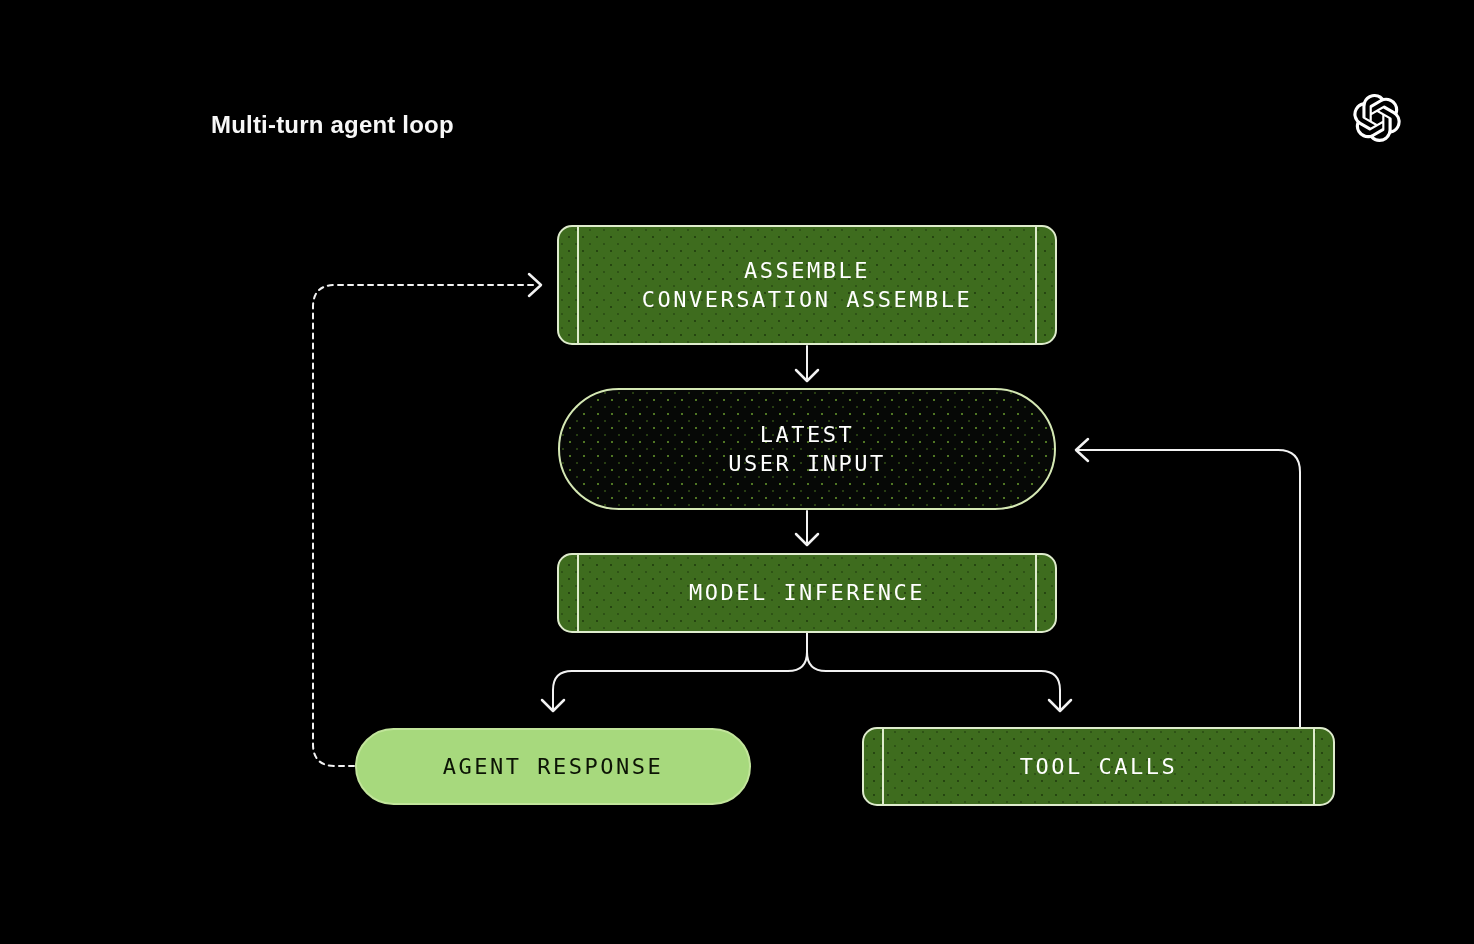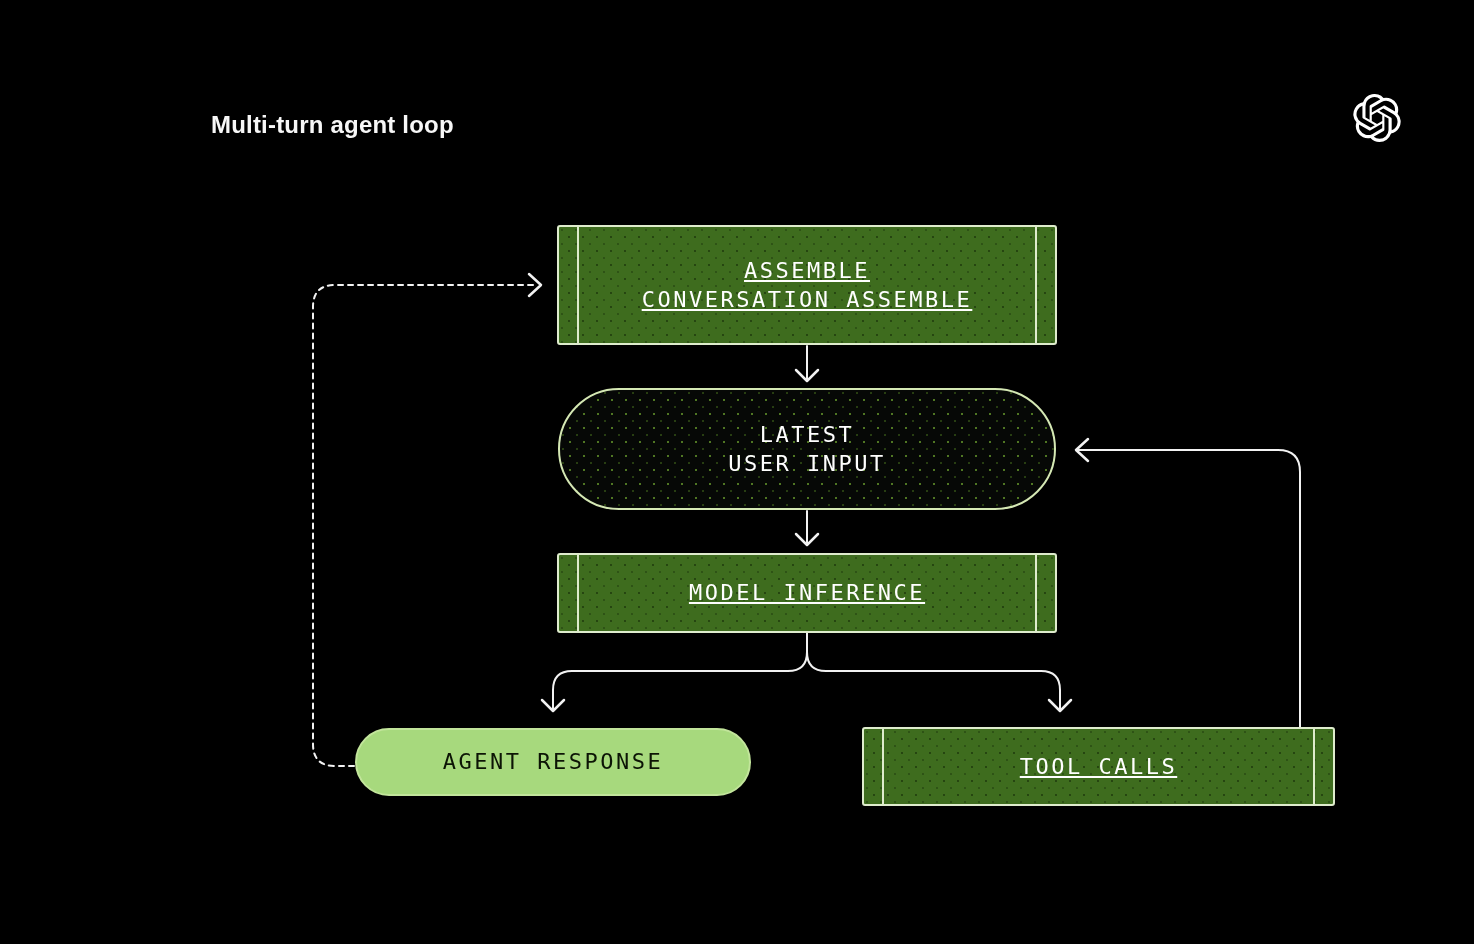--- a/index.html
+++ b/index.html
@@ -50,22 +50,21 @@
     color:#ffffff; text-align:center;
   }
   .process{
     background-color:var(--box-green);
     background-image:
       radial-gradient(circle, rgba(18,38,5,.55) 1.3px, transparent 1.5px),
       radial-gradient(circle, rgba(18,38,5,.35) 1.1px, transparent 1.3px);
     background-size:14px 14px, 14px 14px;
     background-position:3px 3px, 10px 10px;
     border:2px solid var(--box-border);
-    border-radius:3px;
-    text-decoration:underline;
+    border-radius:15px;
   }
   .process::before,.process::after{
     content:""; position:absolute; top:0; bottom:0; width:2px;
     background:var(--box-border);
   }
   .process::before{ left:18px; }
   .process::after{ right:18px; }
 
   .pill-dark{
     background-color:var(--pill-dark);
@@ -80,21 +79,21 @@
   .pill-light{
     background:var(--pill-light);
     border:2px solid var(--pill-light-border);
     border-radius:40px;
     color:var(--pill-light-text);
   }
 
   #node-assemble      { left:557px; top:225px; width:500px; height:120px; }
   #node-latest        { left:558px; top:388px; width:498px; height:122px; }
   #node-inference     { left:557px; top:553px; width:500px; height:80px;  }
-  #node-agent-response{ left:355px; top:728px; width:396px; height:68px;  }
+  #node-agent-response{ left:355px; top:728px; width:396px; height:77px;  }
   #node-tool-calls    { left:862px; top:727px; width:473px; height:79px;  }
 </style>
 </head>
 <body>
 
 <div class="canvas">
 
   <div class="page-title">Multi-turn agent loop</div>
 
   <div class="brand-logo">

